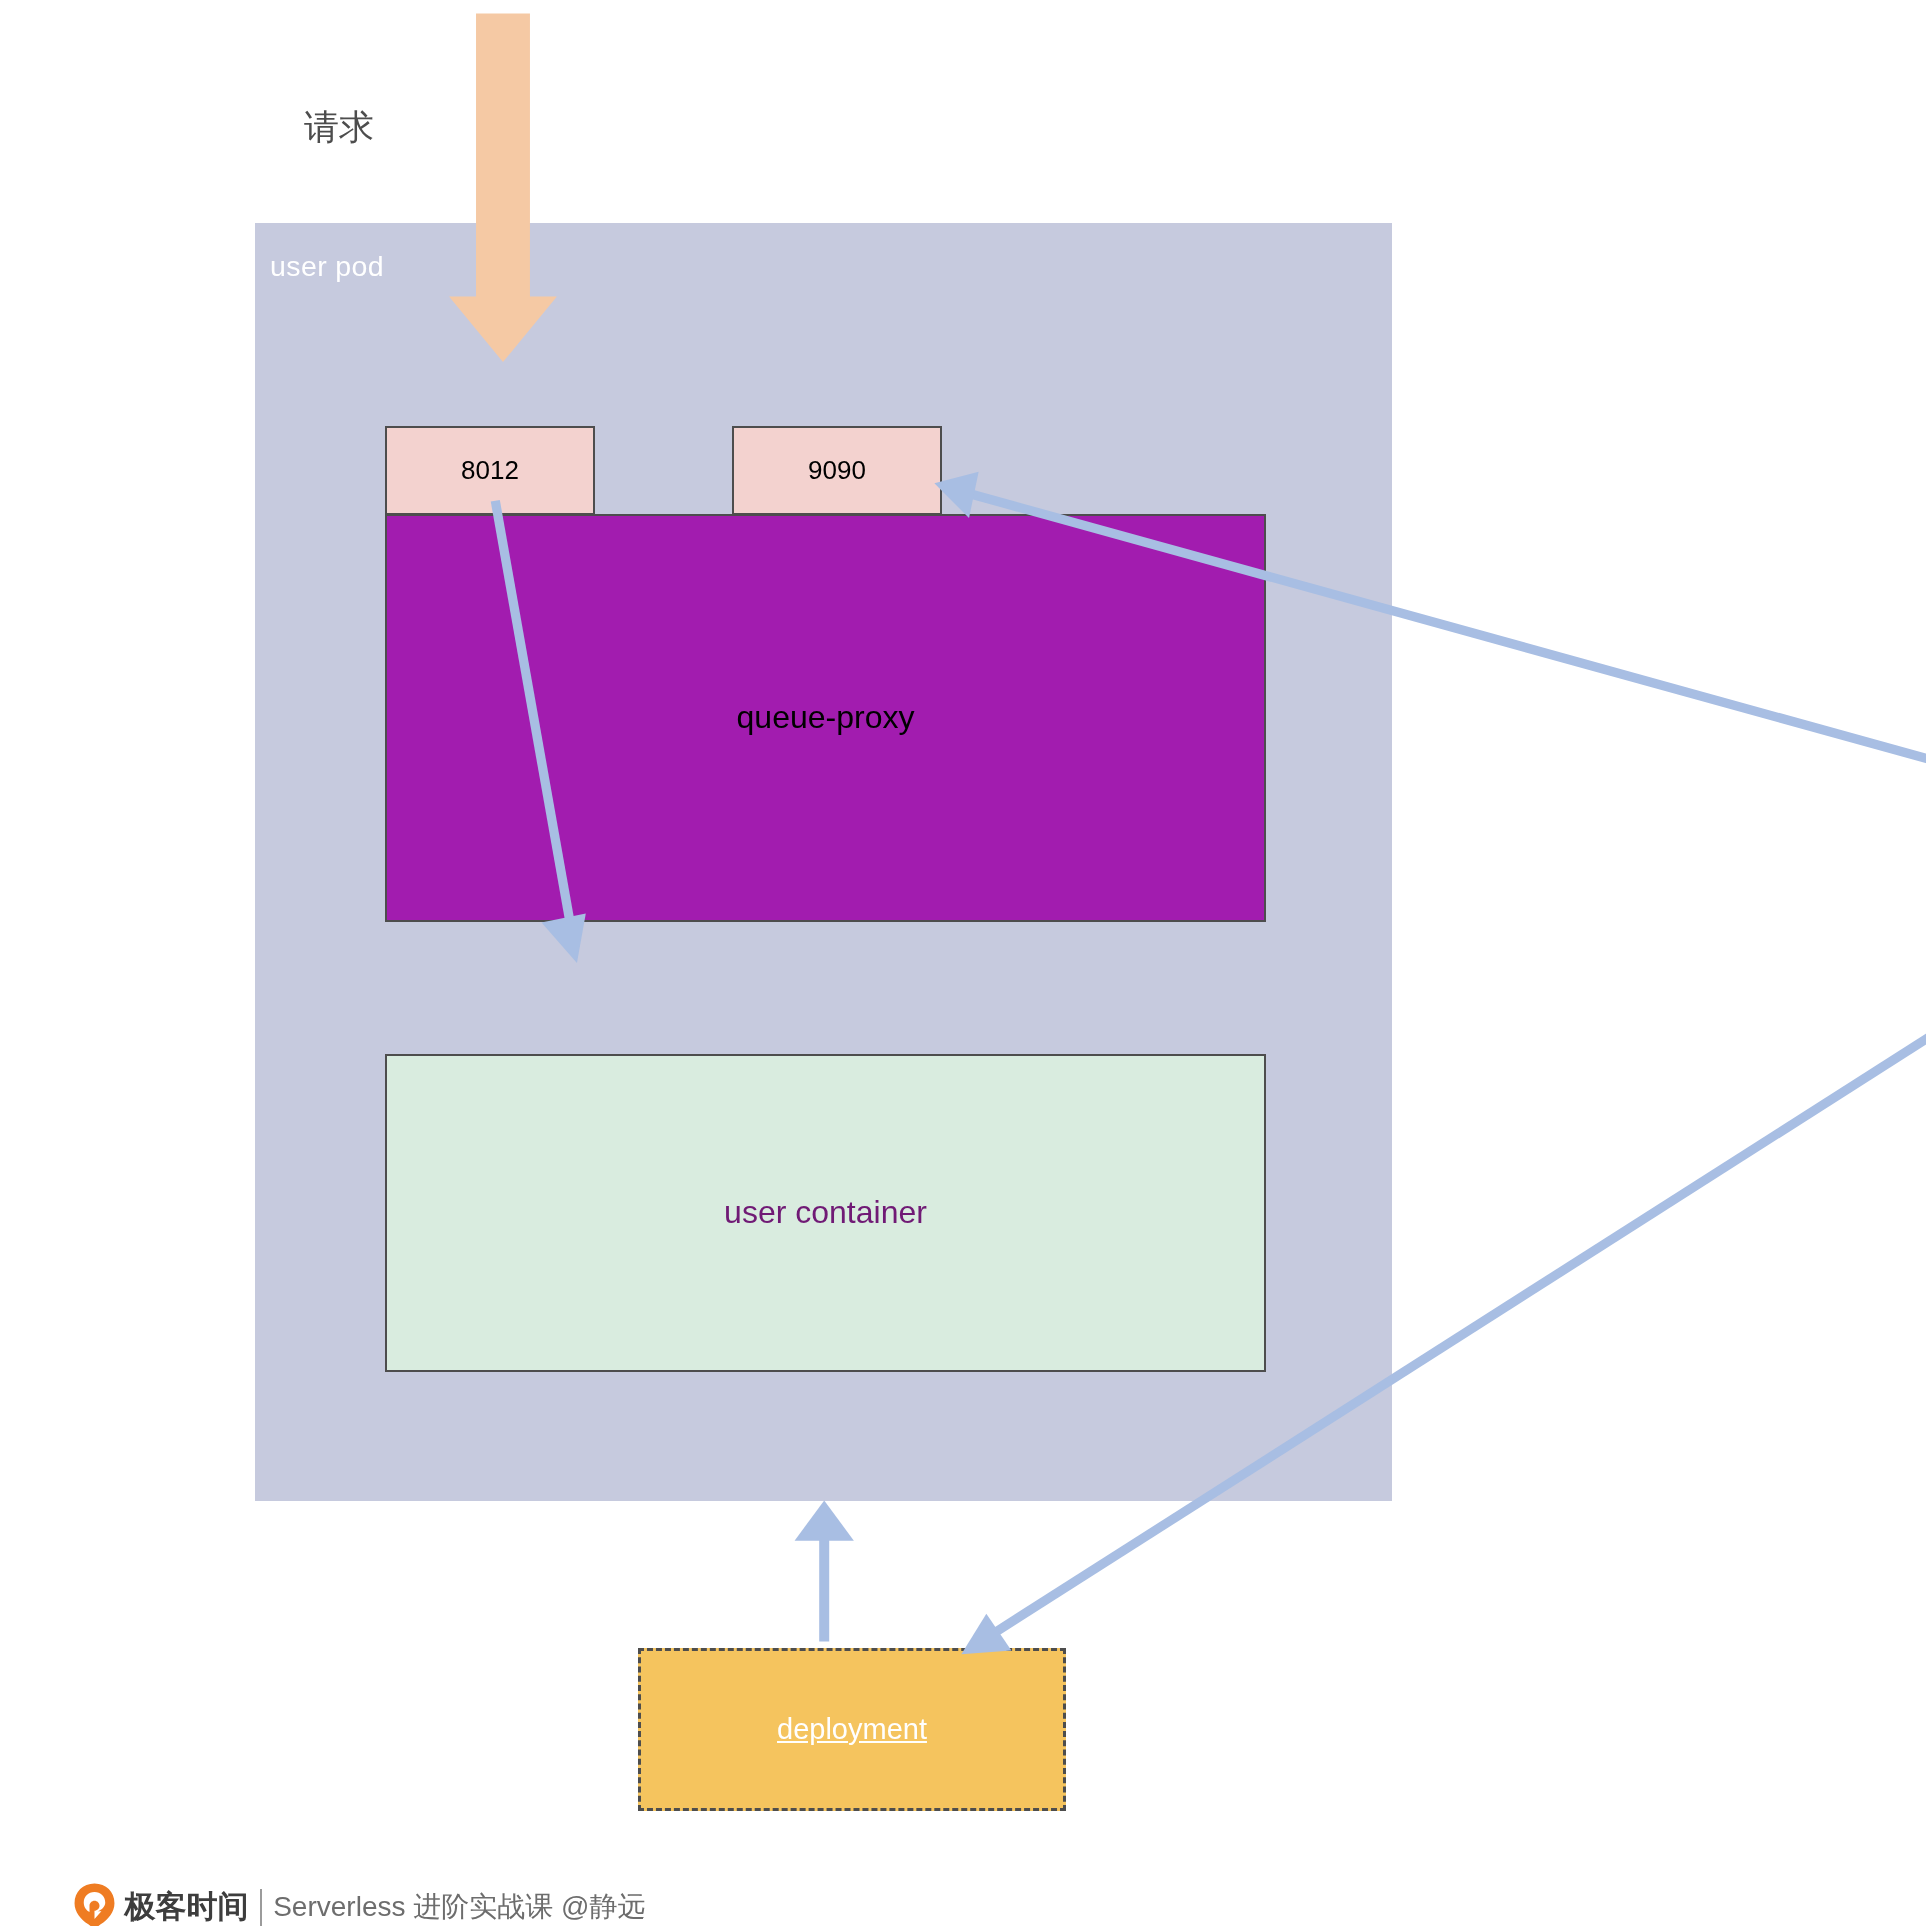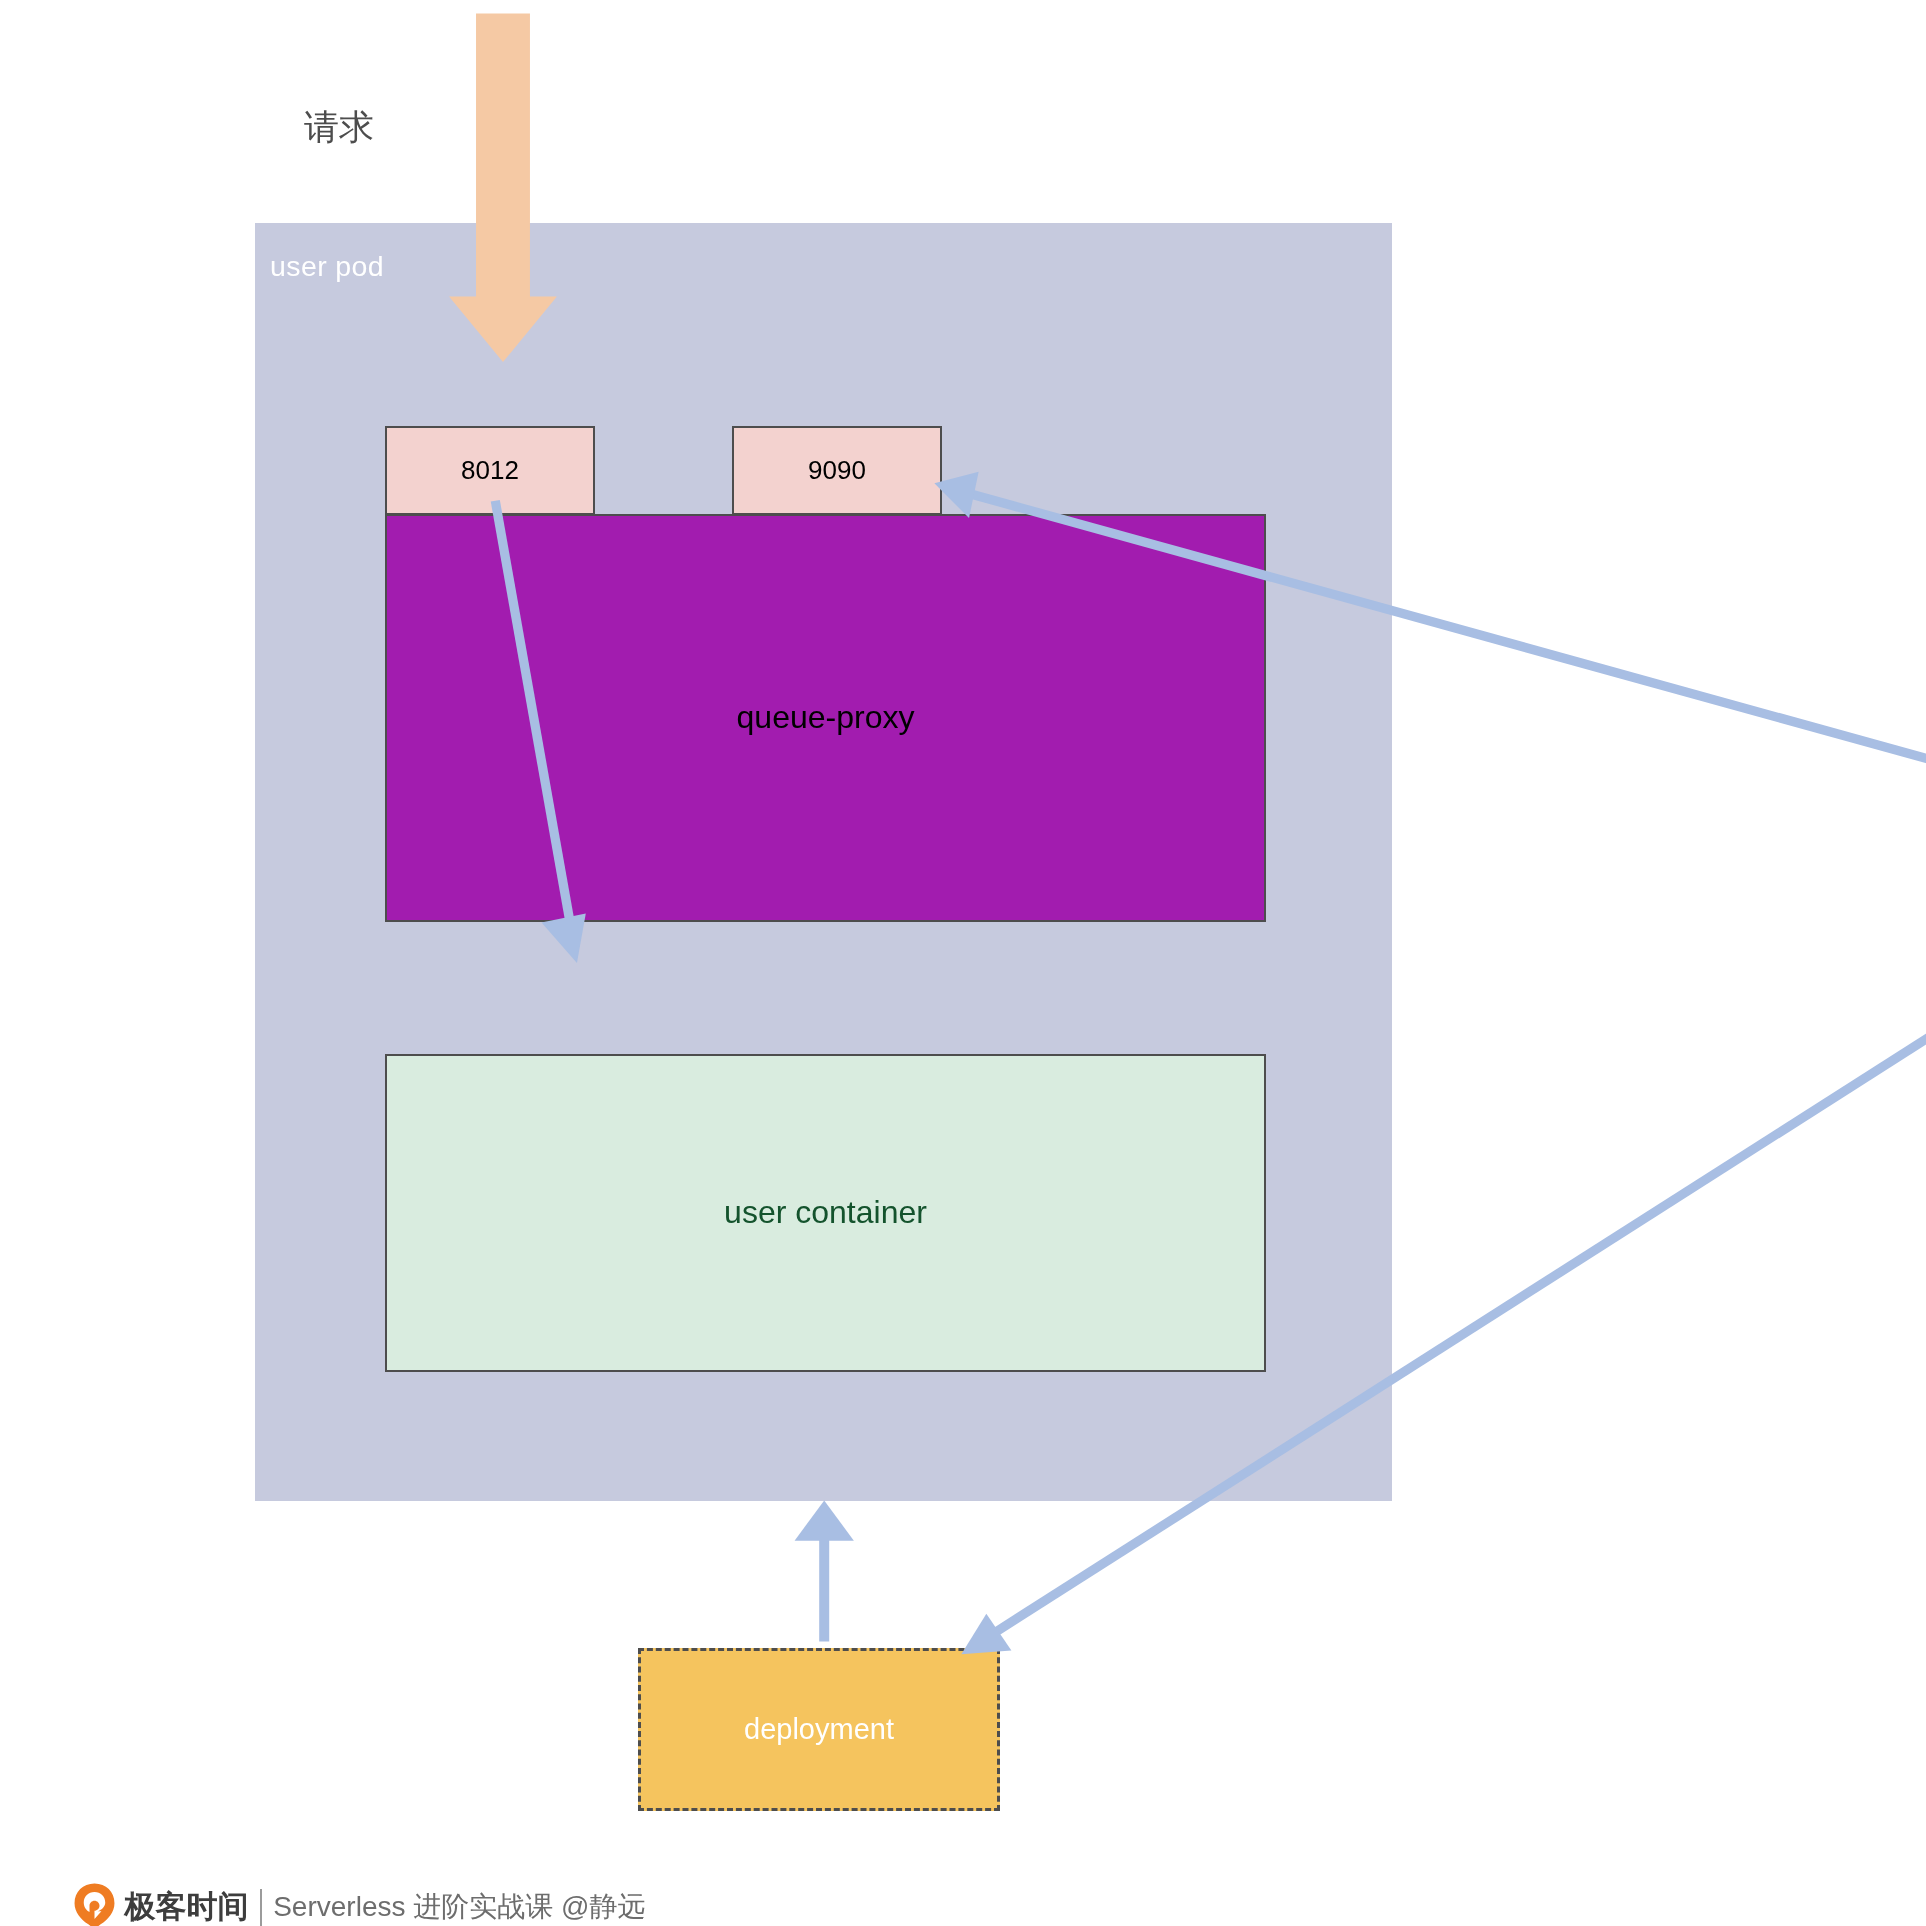--- a/index.html
+++ b/index.html
@@ -43,27 +43,27 @@
   #box-8012{left:385px;top:420px;width:210px;height:89px;}
   #box-9090{left:732px;top:420px;width:210px;height:89px;}
   #box-userport{left:385px;top:965px;width:411px;height:84px;font-size:22.3px;}
 
   #box-queueproxy{
     left:385px;top:508px;width:881px;height:408px;
     background:#a21caf;font-size:32px;color:#000000;
   }
   #box-usercontainer{
     left:385px;top:1048px;width:881px;height:318px;
-    background:#d9ecdf;font-size:32px;color:#14532d;
+    background:#d9ecdf;font-size:32px;color:#701a75;
   }
   #box-deployment{
-    left:638px;top:1642px;width:362px;height:163px;
+    left:638px;top:1642px;width:428px;height:163px;
     background:#f5c45e;
     border:3.5px dashed #4d4d4d;
-    font-size:29px;color:#ffffff;
+    font-size:29px;color:#ffffff;text-decoration:underline;
   }
 
   
   #arrows{left:0;top:0;width:2562px;height:1972px;pointer-events:none;}
 
   
   #footer{
     left:73px;top:1878px;
     display:flex;align-items:center;height:58px;
   }

